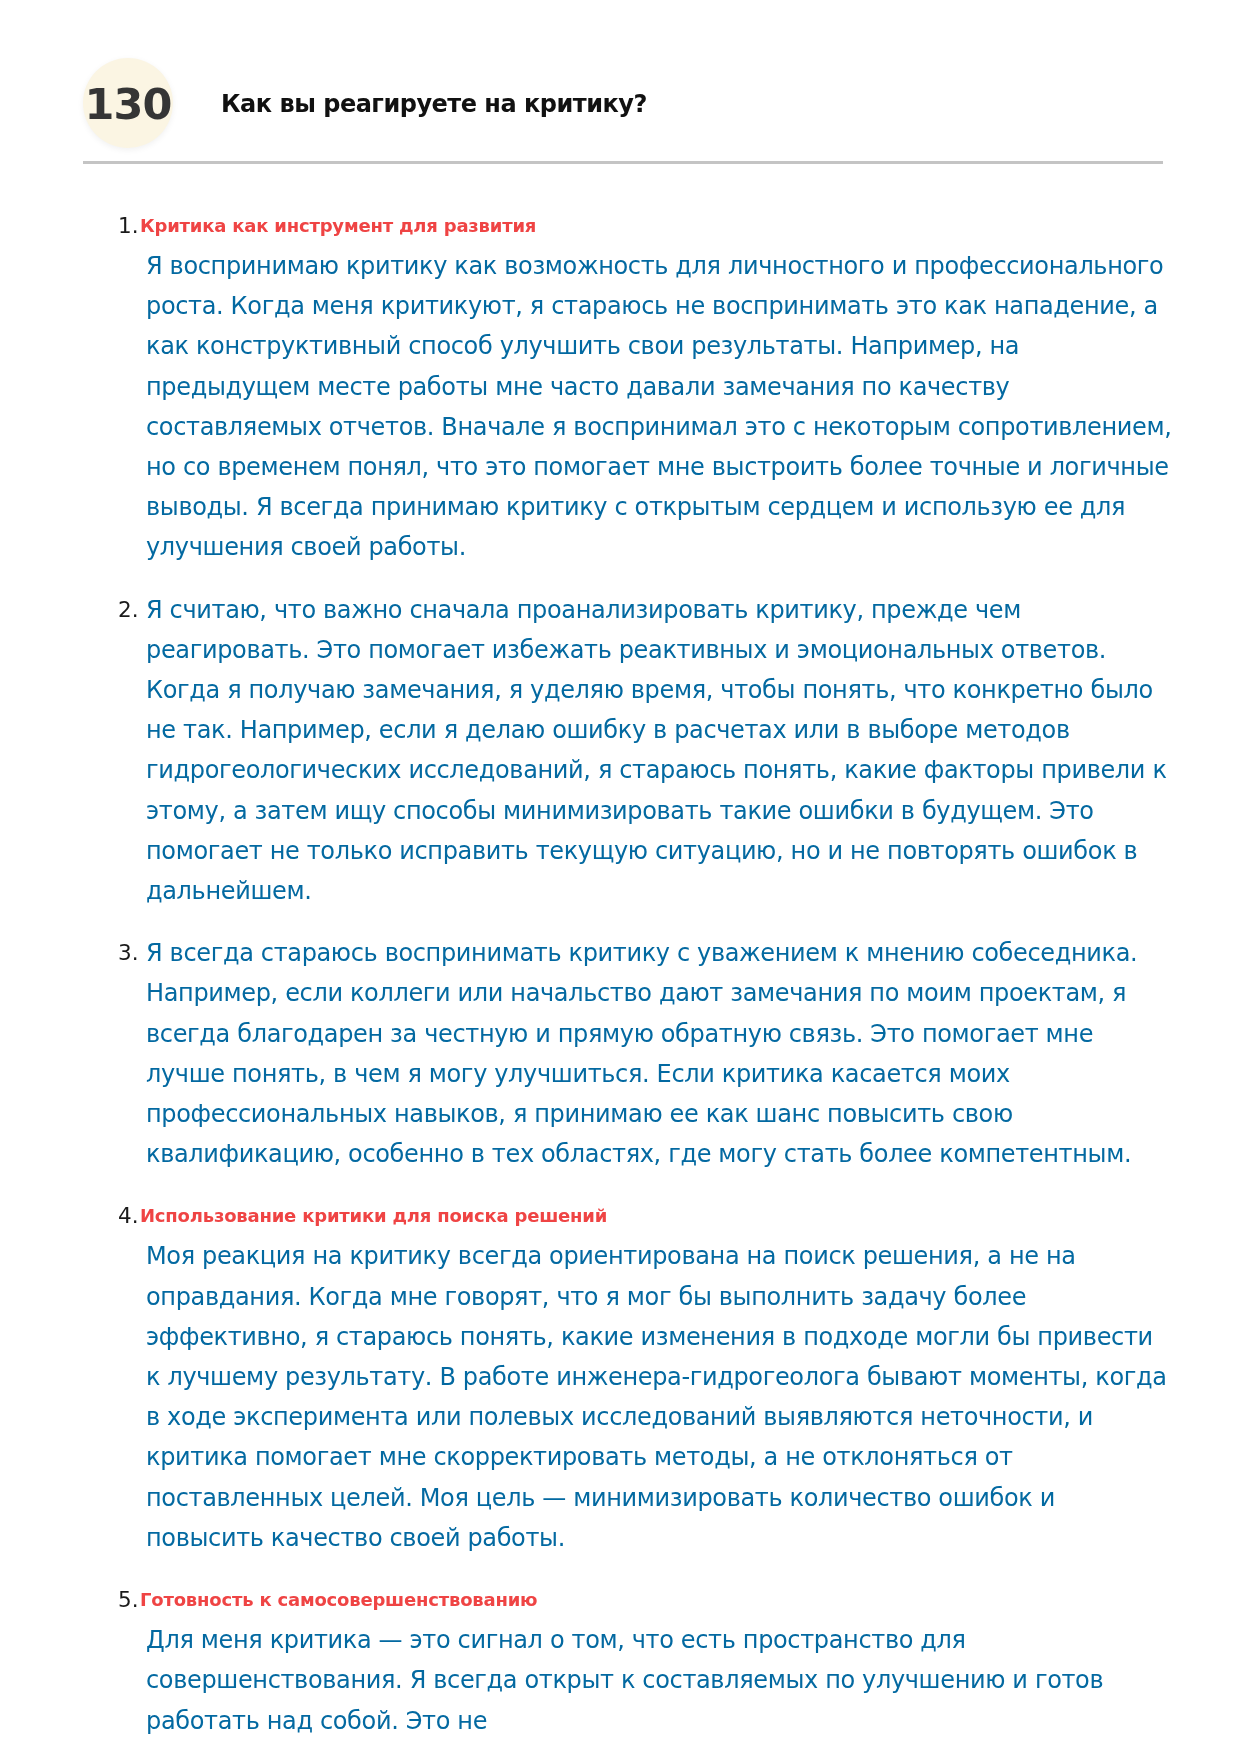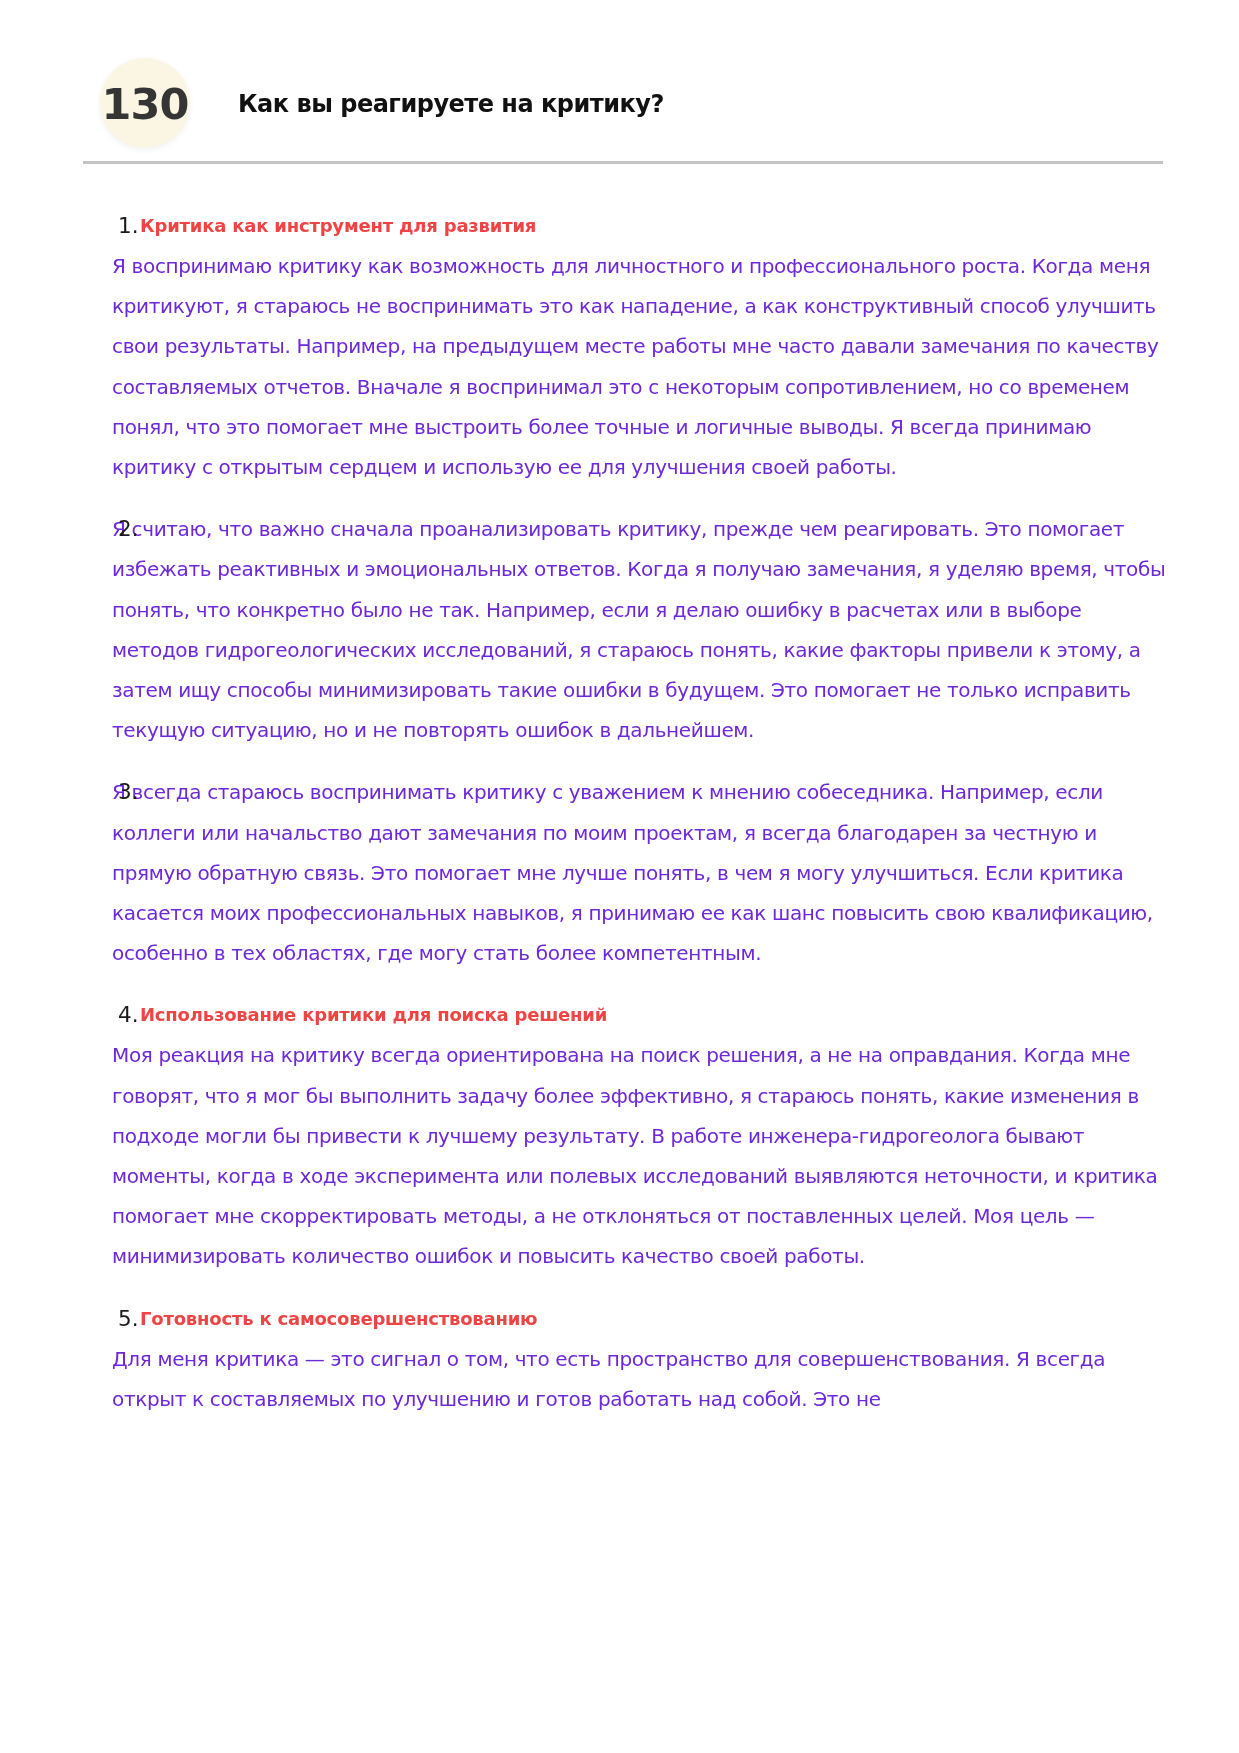--- a/index.html
+++ b/index.html
@@ -1,30 +1,30 @@
 <!DOCTYPE html>
 <html><head>
 <meta charset="utf-8">
 <style>
   html, body { margin:0; padding:0; background:#ffffff; }
   body { width:1239px; height:1753px; position:relative; overflow:hidden;
          font-family:"DejaVu Sans", "Liberation Sans", sans-serif; color:#2a2a2a; }
-  .header { position:absolute; left:100px; top:52px; width:1080px; height:112px; }
+  .header { position:absolute; left:83px; top:52px; width:1080px; height:112px; }
   .badge { position:absolute; left:0; top:6px; width:90px; height:90px; border-radius:50%;
            background:#fbf5e3; box-shadow:0 2px 6px rgba(0,0,0,0.06); }
   .badge-num { position:absolute; left:-2px; top:24px; width:94px; text-align:center;
                font-size:43px; font-weight:bold; color:#353535; letter-spacing:-1px; line-height:44px; }
   .title { position:absolute; left:138px; top:31px; font-size:24px; font-weight:bold; color:#111;
            line-height:42px; letter-spacing:-0.5px; white-space:nowrap; }
   .rule { position:absolute; left:83px; top:161px; width:1080px; height:3px; background:#c4c4c4; }
   .list { position:absolute; left:112px; top:206px; width:1060px; margin:0; padding:0; list-style:none; }
   .item { position:relative; margin-bottom:22px; }
   .num { position:absolute; left:6px; top:0; font-size:21.5px; line-height:40px; color:#1a1a1a; }
   .heading { margin-left:28px; font-size:18px; font-weight:bold; line-height:40px; color:#ef4444; letter-spacing:-0.2px; }
-  .body { font-size:20px; line-height:40.2px; color:#6d28d9; letter-spacing:-0.35px; }
+  .body { margin-left:34px; font-size:24px; line-height:40.2px; color:#0369a1; letter-spacing:-0.35px; }
 </style>
 </head>
 <body>
 
 <div class="header">
   <div class="badge">
     <div class="badge-num">130</div>
   </div>
   <div class="title">Как вы реагируете на критику?</div>
 </div>

